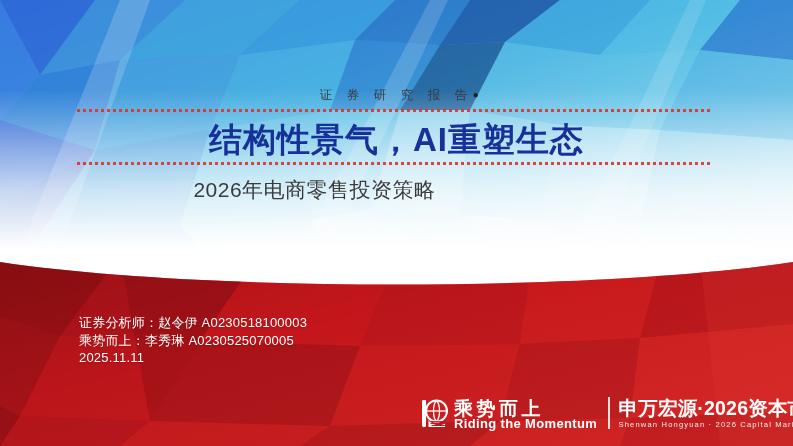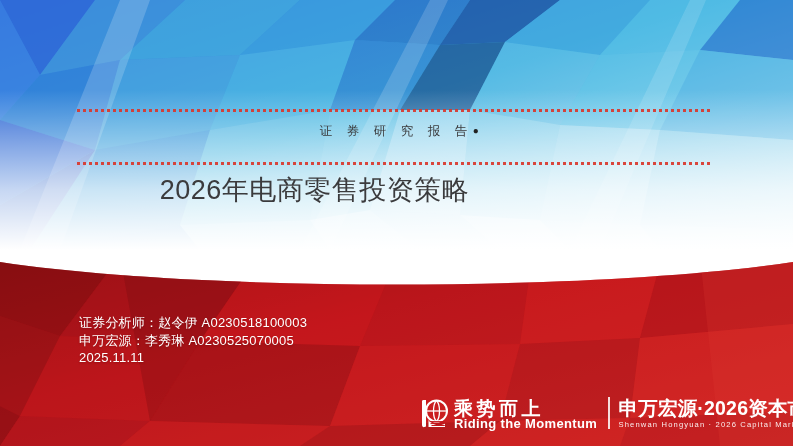--- a/index.html
+++ b/index.html
@@ -52,21 +52,20 @@
   .kicker{
     position:absolute;
     left:0; top:87px;
     width:793px;
     text-align:center;
     font-size:12.5px;
     letter-spacing:5.5px;
     color:#3a3a3c;
     font-weight:500;
     text-indent:5.5px;
-    margin-top:36px;
   }
   .kicker .dot{
     font-size:10px;
     letter-spacing:0;
     color:#222;
     vertical-align:1px;
   }
   .main-title{
     position:absolute;
     left:0; top:122px;
@@ -77,21 +76,21 @@
     font-weight:bold;
     color:#18309a;
     letter-spacing:1px;
     white-space:nowrap;
   }
   .sub-title{
     position:absolute;
     left:0; top:177px;
     width:629px;
     text-align:center;
-    font-size:27px;
+    font-size:21px;
     line-height:26px;
     color:#3b3b3d;
     letter-spacing:.5px;
     white-space:nowrap;
   }
 
   
   .analysts{
     position:absolute;
     left:79px; top:314px;
@@ -235,20 +234,21 @@
       <rect x="0" y="90" width="793" height="160" fill="url(#fadewhite)"></rect>
     </svg>
   </div>
 
   <div class="kicker">
     <span>证 券 研 究 报 告</span><span class="dot">●</span>
   </div>
 
   <div class="dotted-rule rule-1"></div>
 
+  <div class="main-title">结构性景气，AI重塑生态</div>
 
   <div class="dotted-rule rule-2"></div>
 
   <div class="sub-title">2026年电商零售投资策略</div>
 
   <div class="poly-bot">
     <svg viewBox="0 0 793 200" preserveAspectRatio="none" xmlns="http://www.w3.org/2000/svg">
       <defs>
         <clipPath id="redcurve">
           <path d="M0,16 C200,46 590,46 793,16 L793,200 L0,200 Z"></path>
@@ -283,21 +283,21 @@
           <polygon points="630,172 793,165 793,200 620,200" fill="#ad141a" opacity=".42"></polygon>
           <polygon points="250,22 200,95 150,175 120,10" fill="#6f0a0e" opacity=".28"></polygon>
           <polygon points="700,10 793,0 793,200 720,200" fill="#e03a30" opacity=".22"></polygon>
         </g>
       </g>
     </svg>
   </div>
 
   <div class="analysts">
     <div>证券分析师：赵令伊 A0230518100003</div>
-    <div>申万宏源：李秀琳 A0230525070005</div>
+    <div>乘势而上：李秀琳 A0230525070005</div>
     <div>2025.11.11</div>
   </div>
 
   <div class="logo-lockup">
 
     <div class="logo-mark">
       <svg viewBox="0 0 28 30" width="28" height="30" xmlns="http://www.w3.org/2000/svg">
         <path d="M2,3 L2,27 C2,28.5 3,29.5 4.5,29 L6,28.4 L6,2 L4,2 C2.9,2 2,2.6 2,3 Z" fill="#ffffff"></path>
         <circle cx="16.5" cy="13" r="10.5" fill="none" stroke="#ffffff" stroke-width="2"></circle>
         <path d="M16.5,2.5 C12.5,6.5 12.5,19.5 16.5,23.5 M16.5,2.5 C20.5,6.5 20.5,19.5 16.5,23.5" fill="none" stroke="#ffffff" stroke-width="1.3"></path>

